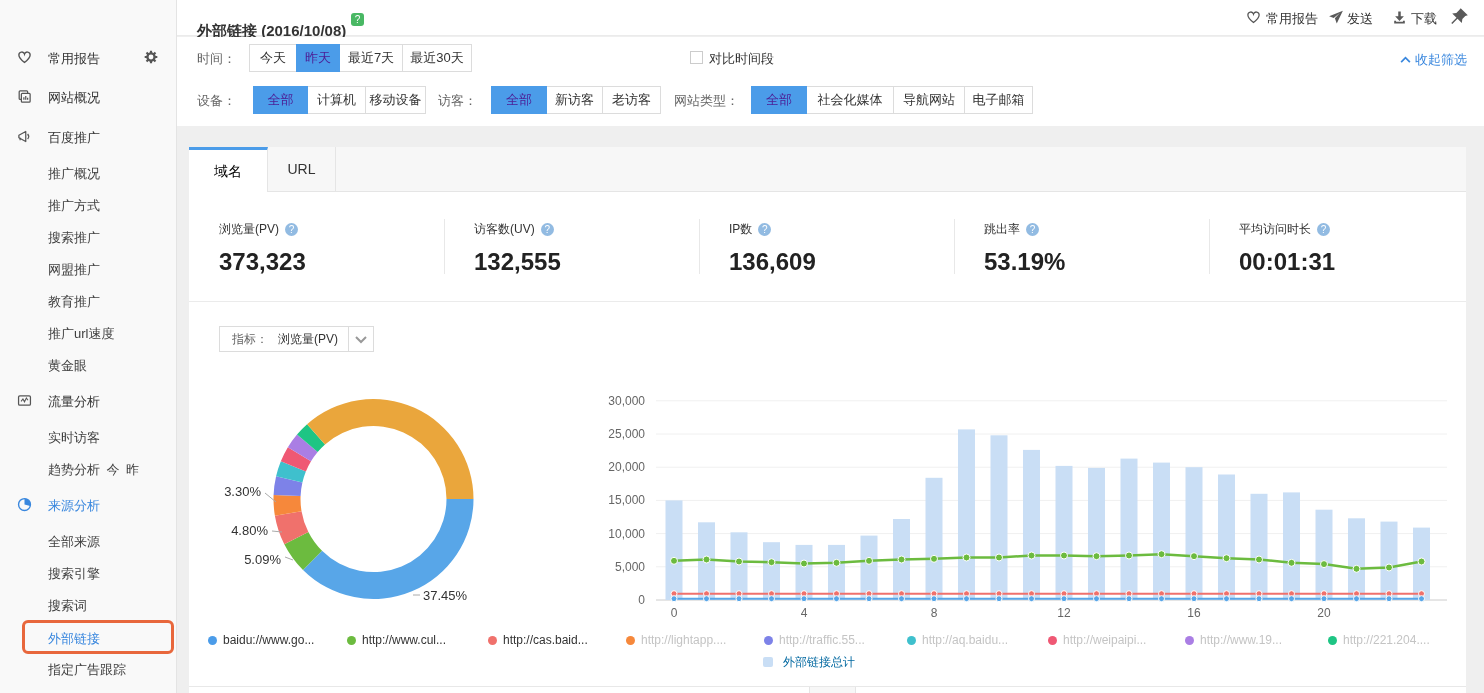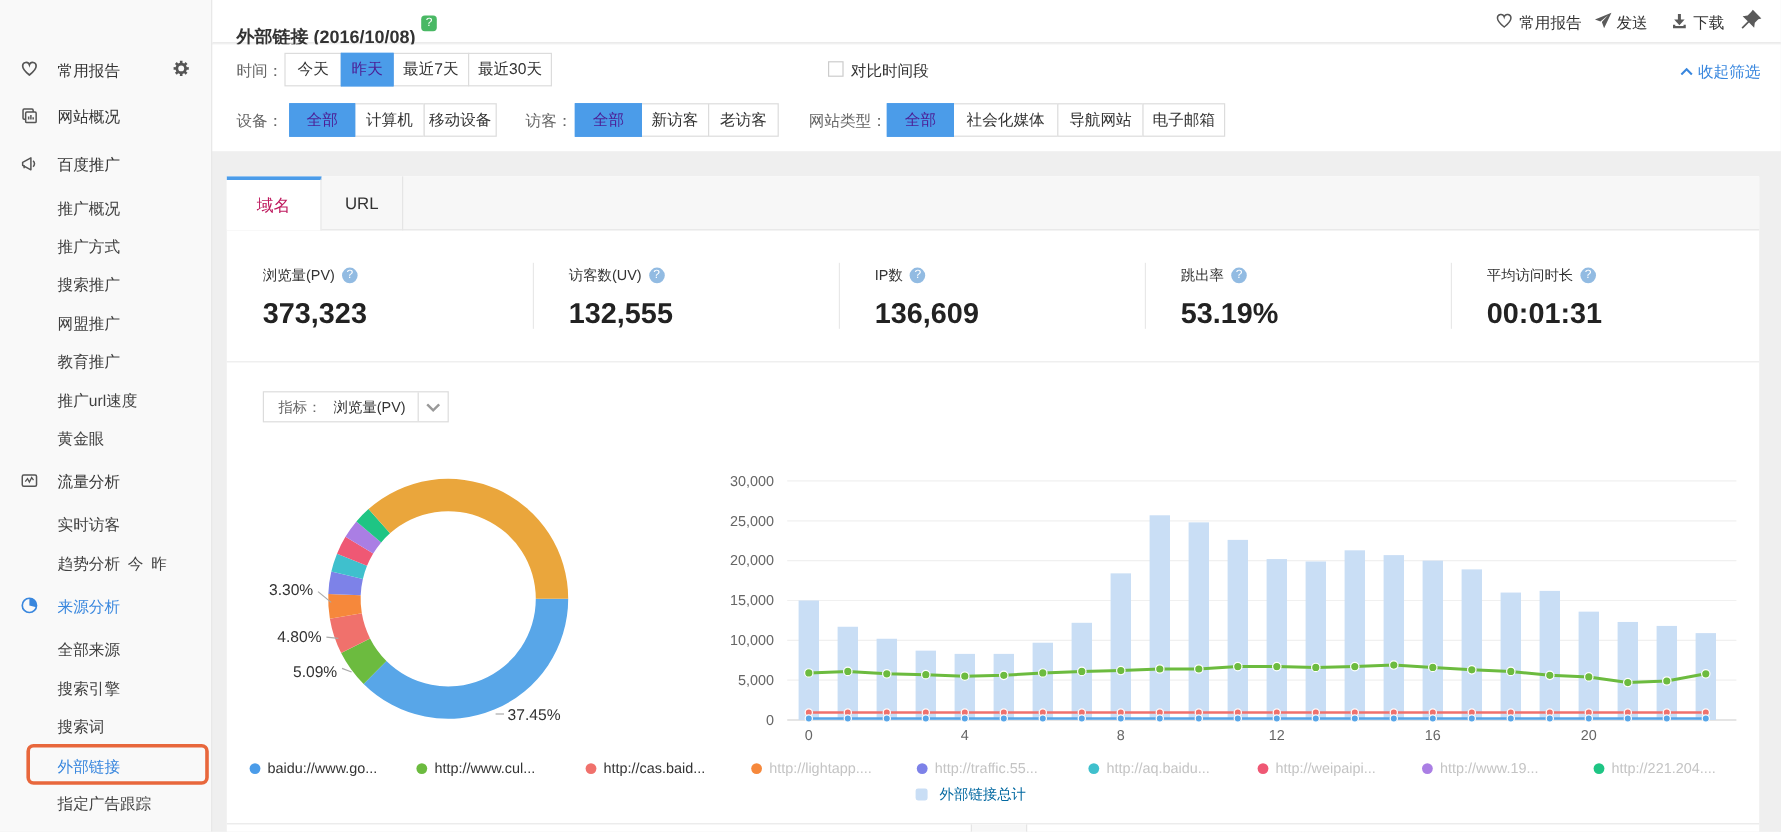--- a/index.html
+++ b/index.html
@@ -15,31 +15,31 @@
 
 #header{position:absolute;left:177px;top:0;width:1307px;height:36px;background:#fff;border-bottom:1px solid #ebebeb}
 #title{position:absolute;left:20px;top:22px;font-size:15px;font-weight:bold;color:#333}
 #qbadge{position:absolute;left:174px;top:13px;width:13px;height:13px;background:#49b864;border-radius:3px;color:#fff;font-size:10px;text-align:center;line-height:13px}
 .hlink{position:absolute;top:10px;font-size:13px;color:#333}
 
 #filters{position:absolute;left:177px;top:37px;width:1307px;height:89px;background:#fff}
 .flabel{position:absolute;font-size:13px;color:#666}
 .btngroup{position:absolute;display:flex;height:28px}
 .btngroup .b{font-size:13px;color:#333;line-height:26px;height:28px;border:1px solid #dcdcdc;margin-left:-1px;text-align:center;white-space:nowrap;background:#fff}
-.btngroup .b:first-child{margin-left:0}
+.btngroup .b:first-child{margin-left:12px}
 .btngroup .on{background:#4b9ce9;border-color:#4b9ce9;color:#4c1d95;z-index:1}
 #datebox{position:absolute;left:305px;top:7px;width:182px;height:28px;border:1px solid #dcdcdc;background:#fff}
 #datebox .d{position:absolute;left:12px;top:5px;font-size:13px;color:#333}
 #datebox .arr{position:absolute;right:0;top:0;width:36px;height:26px;border-left:1px solid #e6e6e6}
 .chk{position:absolute;width:13px;height:13px;border:1px solid #ccc;background:#fff}
 #collapse{position:absolute;right:17px;top:14px;font-size:13px;color:#3987de}
 
 #card{position:absolute;left:189px;top:147px;width:1277px;height:546px;background:#fff}
 #tabbar{position:absolute;left:0;top:0;width:1277px;height:45px;background:#f7f7f7;border-bottom:1px solid #e5e5e5}
-#tab1{position:absolute;left:0;top:0;width:79px;height:45px;background:#fff;border-right:1px solid #e5e5e5;border-top:3px solid #4b9ce9;text-align:center;font-size:14px;color:#be185d;line-height:42px}
+#tab1{position:absolute;left:0;top:0;width:79px;height:45px;background:#fff;border-right:1px solid #e5e5e5;border-top:3px solid #4b9ce9;text-align:center;font-size:14px;color:#000000;line-height:42px}
 #tab2{position:absolute;left:79px;top:0;width:68px;height:45px;border-right:1px solid #e5e5e5;text-align:center;font-size:14px;color:#333;line-height:45px}
 .stat{position:absolute;top:45px;width:255px;height:109px}
 .stat .lr{position:absolute;left:30px;top:29px;display:flex;align-items:center}
 .stat .lab{font-size:12px;color:#333}
 .stat .q{width:13px;height:13px;background:#92bbe2;border-radius:50%;color:#fff;font-size:10px;text-align:center;line-height:13px;margin-left:6px}
 .stat .val{position:absolute;left:30px;top:56px;font-size:24px;font-weight:bold;color:#222}
 .sdiv{position:absolute;width:1px;height:55px;background:#e8e8e8;top:72px}
 #statline{position:absolute;left:0;top:154px;width:1277px;height:1px;background:#ebebeb}
 #metric{position:absolute;left:30px;top:179px;height:26px;border:1px solid #dcdcdc;display:flex}
 #metric .m1{font-size:12px;color:#666;line-height:24px;padding-left:12px}

